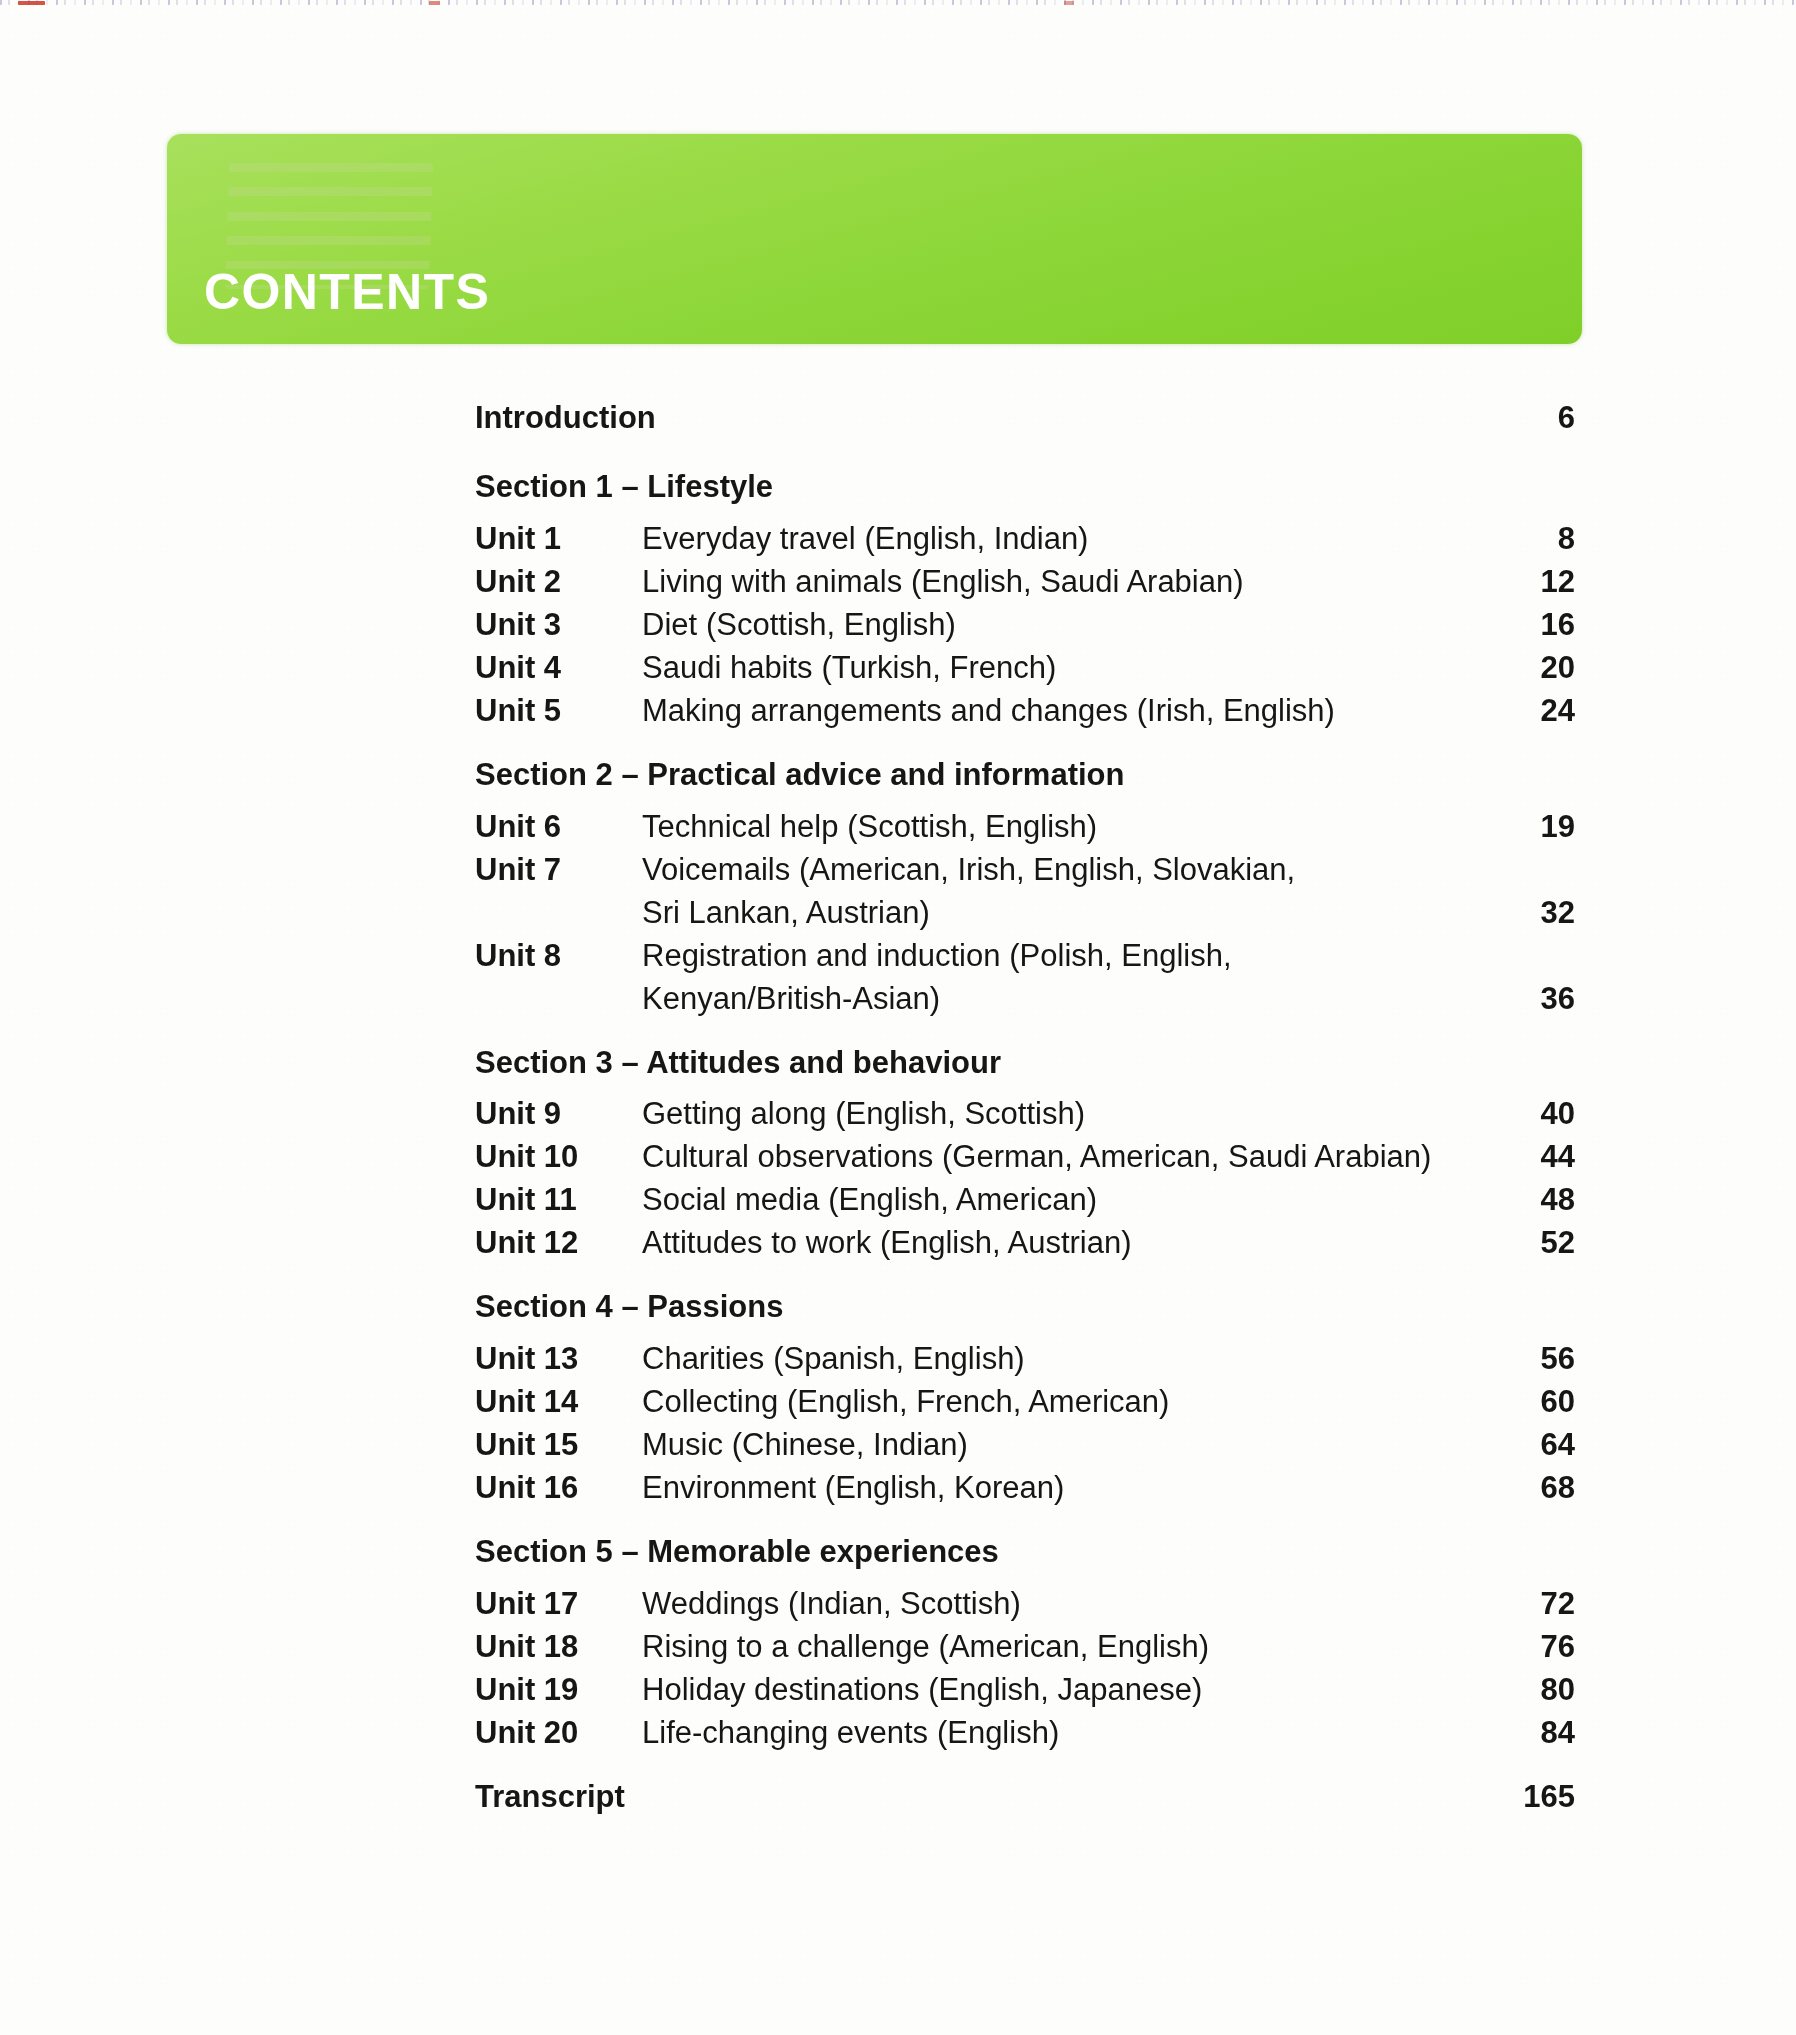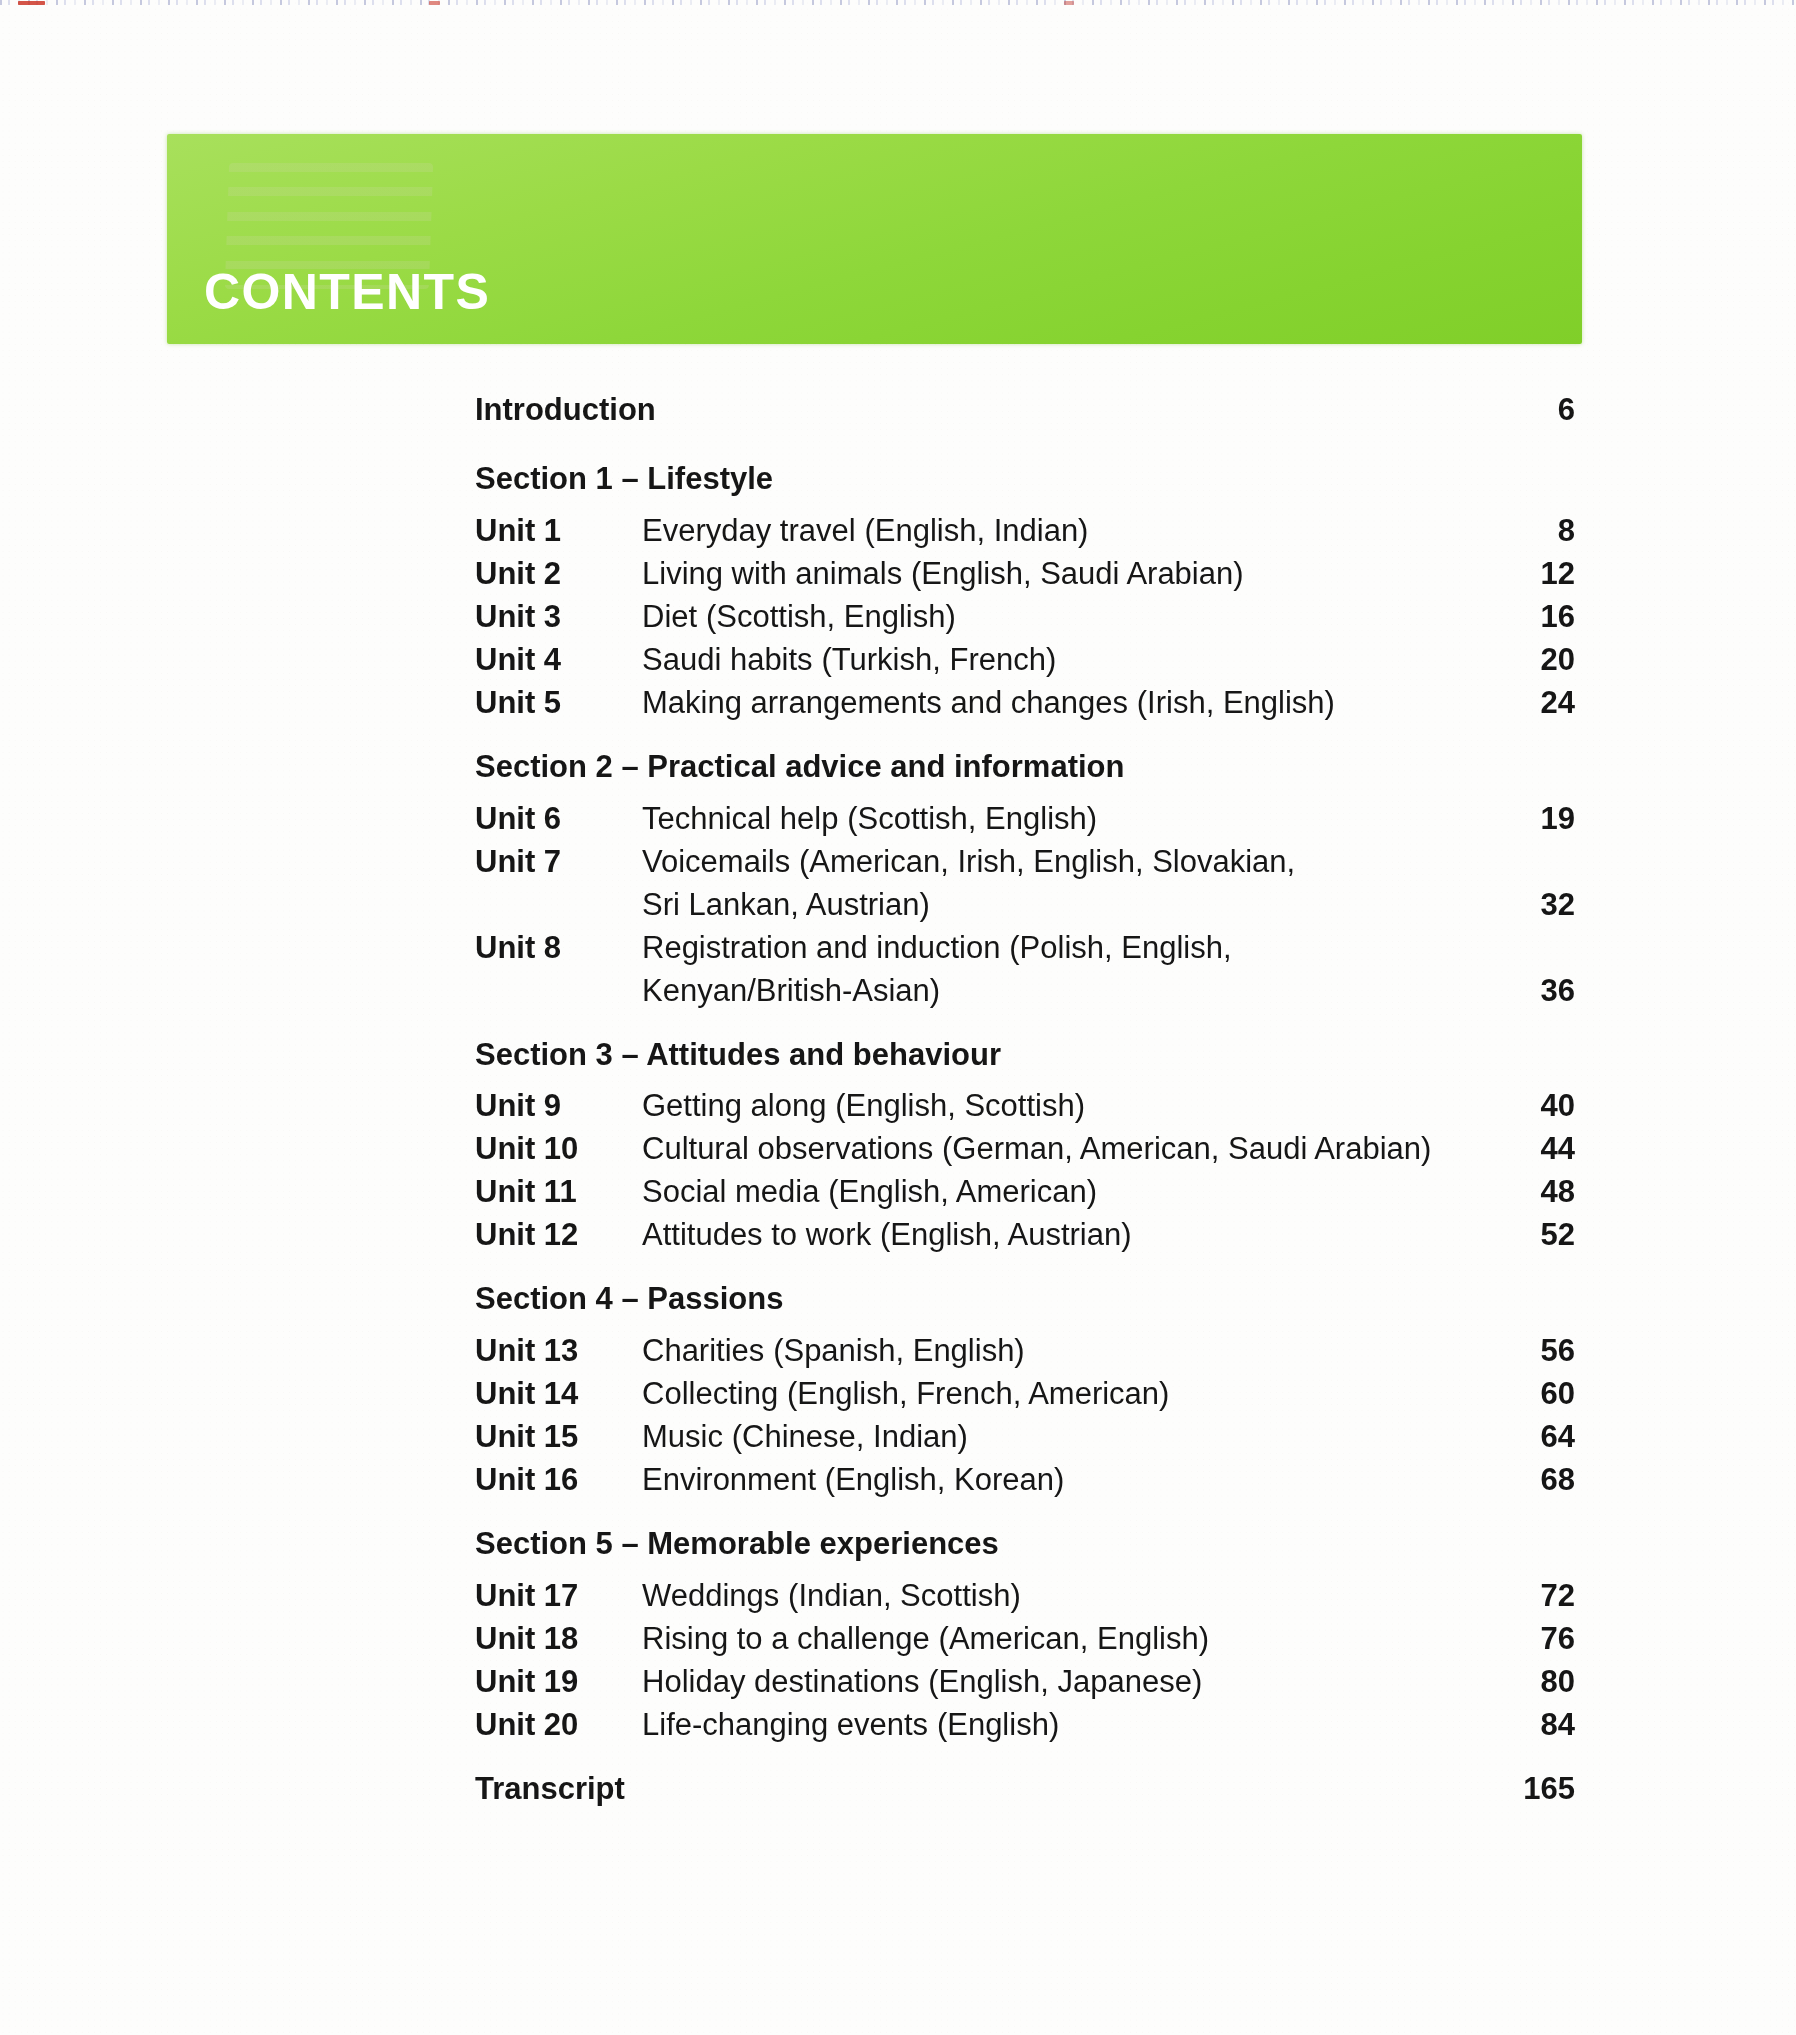--- a/index.html
+++ b/index.html
@@ -33,21 +33,21 @@
   .speck{position:absolute;border-radius:0.7px;}
   .speck.red1{left:17.6px;top:0.7px;width:27px;height:4.7px;background:rgba(205,55,40,.85);}
   .speck.red2{left:429px;top:1.4px;width:11px;height:3.4px;background:rgba(205,60,45,.6);}
   .speck.red3{left:1064px;top:1.4px;width:9.5px;height:3.4px;background:rgba(200,70,60,.5);}
 
   
   .banner{
     position:absolute;left:167px;top:134px;width:1415px;height:210px;
     background:linear-gradient(165deg,
       #a8e05c 0%, #9bdb46 30%, #8ed73a 55%, #86d330 78%, #80cf29 100%);
-    border-radius:2px;
+    border-radius:14px;
     box-shadow:0 0 4.1px rgba(140,200,80,.45);
   }
   .banner .ghost{
     position:absolute;left:60px;top:28.5px;width:204px;height:126px;
     background:repeating-linear-gradient(180deg,
       rgba(205,215,165,0.50) 0 8.8px,
       rgba(255,255,255,0) 8.8px 24.4px);
     opacity:.45;
     transform:skewX(-2deg);
     border-radius:4.1px;
@@ -65,21 +65,21 @@
   }
   .row{display:grid;grid-template-columns:1fr 109px;align-items:baseline;}
   .row.unit{grid-template-columns:167px 1fr 109px;}
   .u-label,.fm-label,.section-title,.u-page{font-weight:bold;}
   .u-title .t{font-weight:normal;}
   .accents{margin-left:8.8px;}
   .accents.cont{display:block;margin-left:0;}
   .u-page{text-align:right;}
   .row.two-line .u-page{align-self:end;margin-top:28px;}
 
-  .front-row{margin-bottom:26px;}
+  .front-row{margin-bottom:26px;margin-top:8px;}
   .section{margin-top:21px;}
   .section-title{line-height:43px;margin-bottom:8.8px;}
   .back-row.first{margin-top:27px;}
   .back-row.second{margin-top:21px;}
 </style>
 </head>
 <body>
 
 <div class="page">
 

